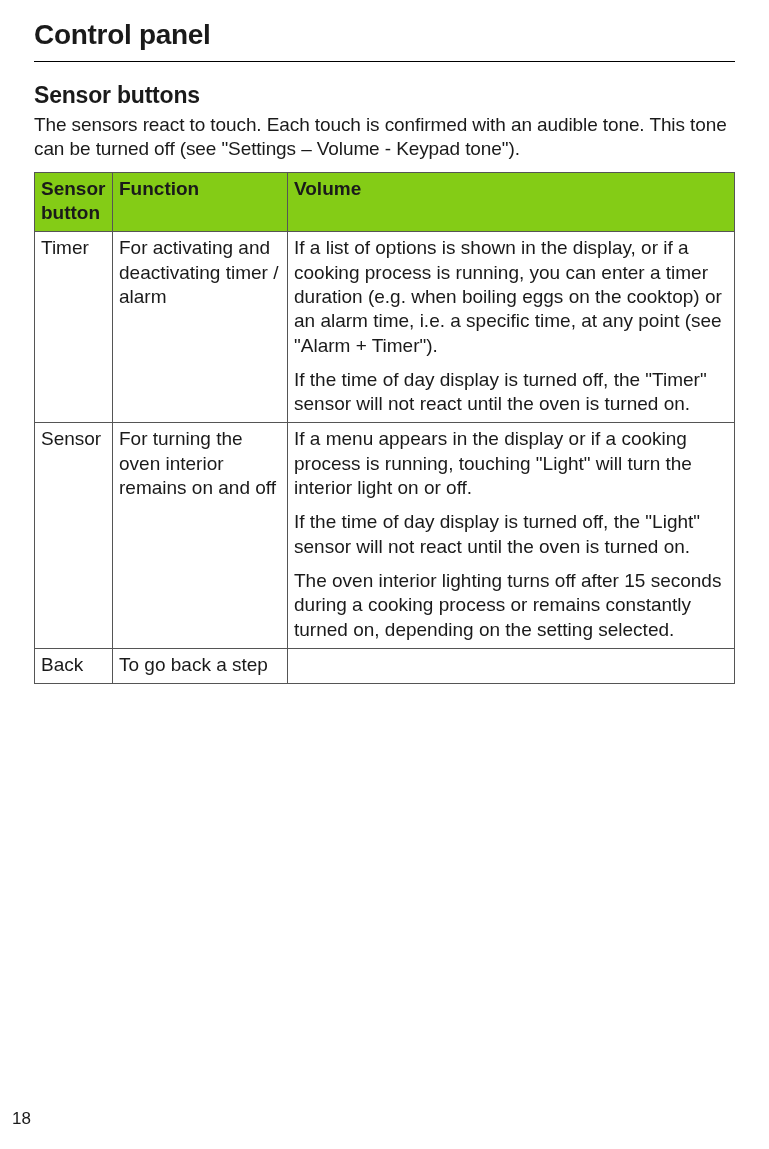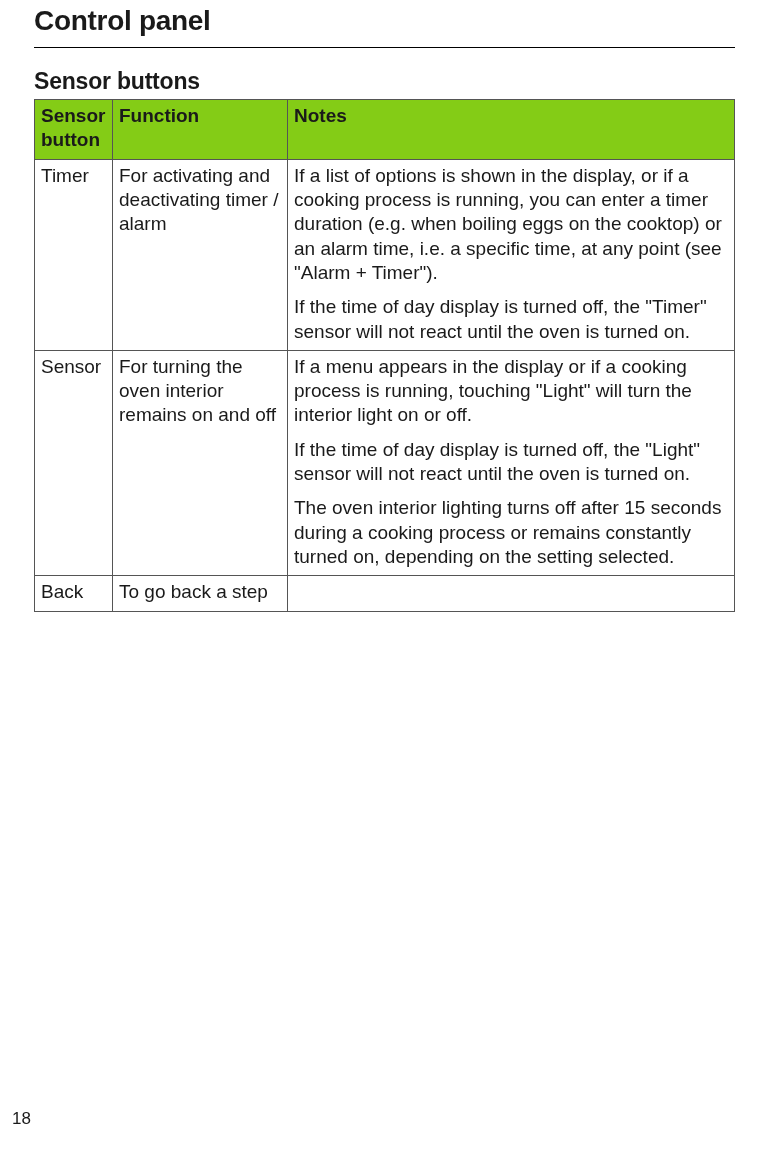--- a/index.html
+++ b/index.html
@@ -6,21 +6,21 @@
   html, body {
     margin: 0;
     padding: 0;
     width: 769px;
     height: 1149px;
     font-family: Helvetica, Arial, sans-serif;
     color: #1a1a1a;
     background: #fff;
   }
   .page {
-    padding: 3px 34px 0 34px;
+    padding: 17px 34px 0 34px;
     position: relative;
     height: 100%;
   }
   h1.page-title {
     font-size: 28px;
     font-weight: bold;
     margin: 0;
     padding-top: 2px;
     padding-bottom: 10px;
     border-bottom: 1.5px solid #000;
@@ -68,32 +68,33 @@
     left: 12px;
     font-size: 17px;
   }
 </style>
 </head>
 <body>
 
 <div class="page">
   <h1 class="page-title">Control panel</h1>
   <h2 class="section-title">Sensor buttons</h2>
+  <p class="intro">The sensors react to touch. Each touch is confirmed with an audible tone. This tone can be turned off (see "Settings – Volume - Keypad tone").</p>
 
   <table class="sensor-table">
     <colgroup>
       <col class="c1">
         <col class="c2">
         <col class="c3">
     </colgroup>
     <thead>
       <tr>
         <th>Sensor button</th>
         <th>Function</th>
-        <th>Notes</th>
+        <th>Volume</th>
       </tr>
     </thead>
     <tbody>
       <tr>
         <td class="center">Timer</td>
         <td>For activating and deactivating timer / alarm</td>
         <td>
           <div class="note-block">If a list of options is shown in the display, or if a cooking process is running, you can enter a timer duration (e.g. when boiling eggs on the cooktop) or an alarm time, i.e. a specific time, at any point (see "Alarm + Timer").</div>
           <div class="note-block">If the time of day display is turned off, the "Timer" sensor will not react until the oven is turned on.</div>
         </td>

